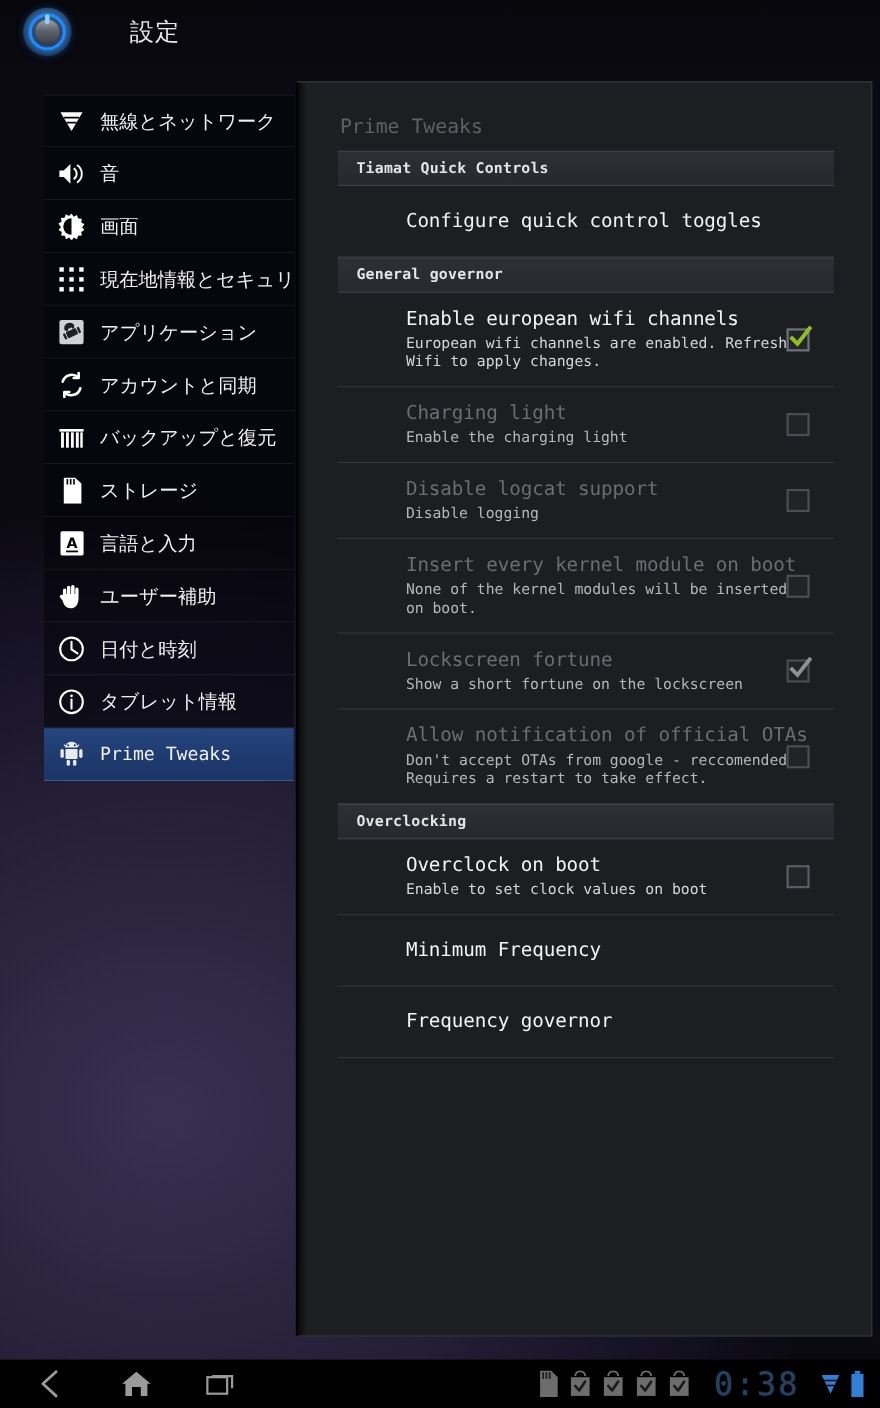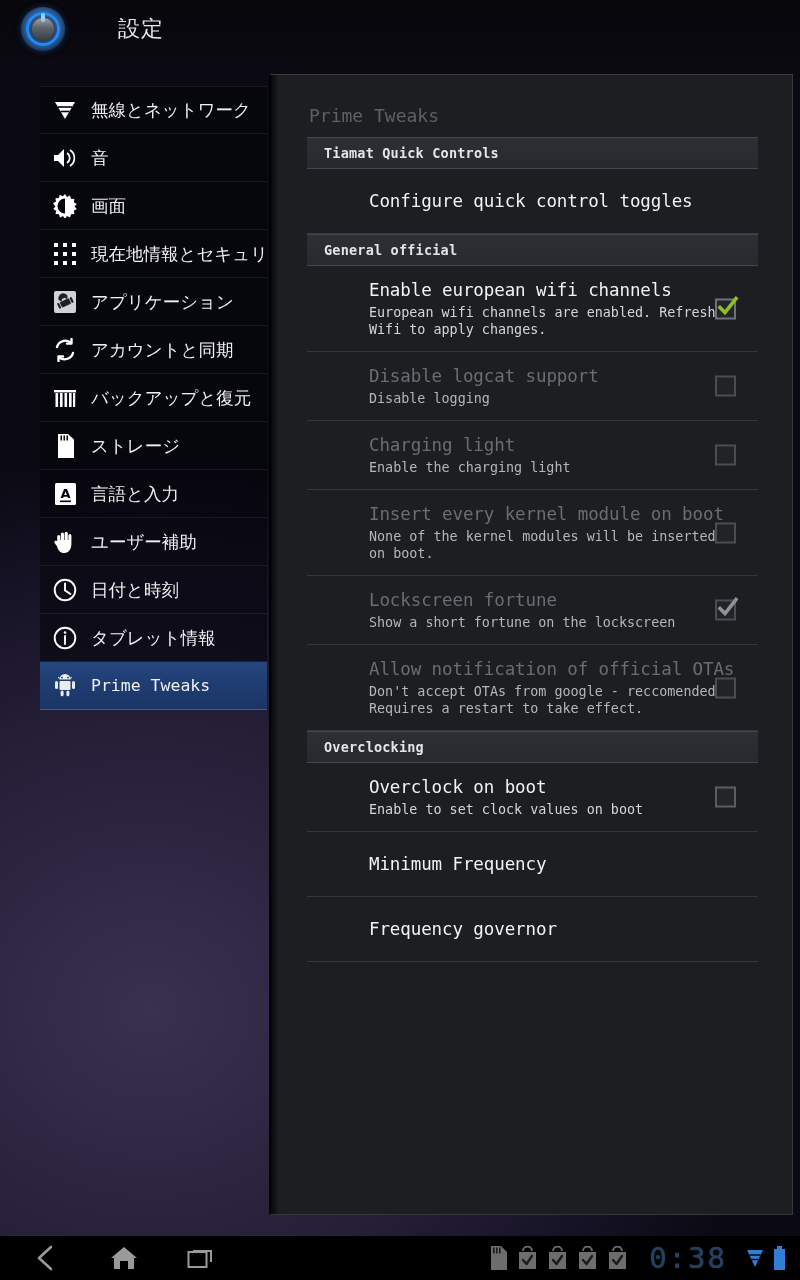--- a/index.html
+++ b/index.html
@@ -405,44 +405,44 @@
 
   <div id="panel">
     <div class="panel-title">Prime Tweaks</div>
     <div id="panel-body">
         <div class="section-head">Tiamat Quick Controls</div>
         <div class="pref nosummary">
           <div class="pref-text">
             <div class="pref-title">Configure quick control toggles</div>
           </div>
         </div>
-        <div class="section-head">General official</div>
+        <div class="section-head">General governor</div>
         <div class="pref">
           <div class="pref-text">
             <div class="pref-title">Enable european wifi channels</div>
             <div class="pref-summary">European wifi channels are enabled. Refresh
 Wifi to apply changes.</div>
           </div>
           <div class="cbox checked">
             <svg width="27" height="27" viewBox="0 0 27 27" fill="none" stroke="#8fbf22" stroke-width="3.6" stroke-linecap="square" stroke-linejoin="miter">
               <polyline points="6,14 11,19 22,5"></polyline>
             </svg>
           </div>
         </div>
         <div class="pref disabled">
           <div class="pref-text">
+            <div class="pref-title">Charging light</div>
+            <div class="pref-summary">Enable the charging light</div>
+          </div>
+          <div class="cbox dim"></div>
+        </div>
+        <div class="pref disabled">
+          <div class="pref-text">
             <div class="pref-title">Disable logcat support</div>
             <div class="pref-summary">Disable logging</div>
-          </div>
-          <div class="cbox dim"></div>
-        </div>
-        <div class="pref disabled">
-          <div class="pref-text">
-            <div class="pref-title">Charging light</div>
-            <div class="pref-summary">Enable the charging light</div>
           </div>
           <div class="cbox dim"></div>
         </div>
         <div class="pref disabled">
           <div class="pref-text">
             <div class="pref-title">Insert every kernel module on boot</div>
             <div class="pref-summary">None of the kernel modules will be inserted
 on boot.</div>
           </div>
           <div class="cbox dim"></div>

